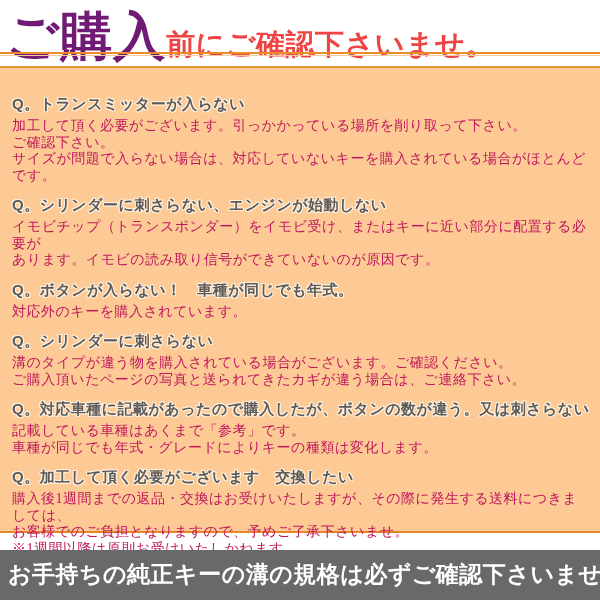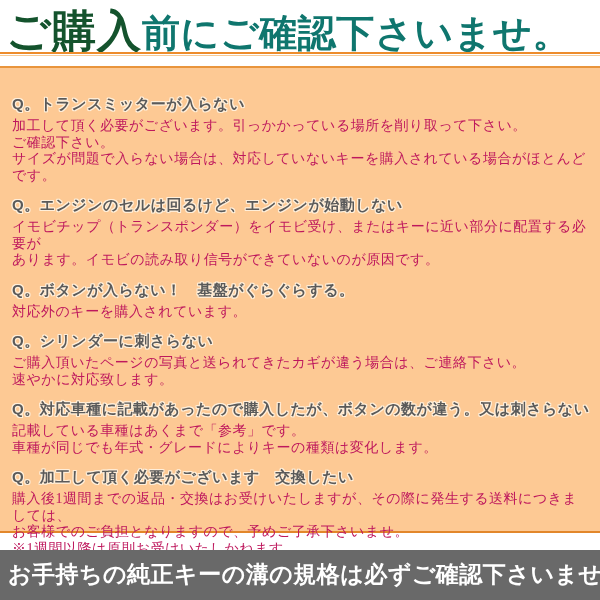--- a/index.html
+++ b/index.html
@@ -14,30 +14,30 @@
     font-family: "Liberation Serif", serif;
   }
 
   
   .hdr {
     height: 50px;
     padding: 2px 0 0 6px;
     white-space: nowrap;
   }
   .hdr .hl {
-    font-size: 44px;
+    font-size: 52px;
     font-weight: bold;
-    color: #14532d;
+    color: #701a75;
     letter-spacing: 1px;
     vertical-align: baseline;
   }
   .hdr .rest {
-    font-size: 38px;
+    font-size: 29px;
     font-weight: 600;
-    color: #0f766e;
+    color: #ef4444;
     letter-spacing: 0.5px;
   }
   .rule-main { height: 2px; background: #ED8C2B; }
   .rule-sub  { height: 1px; background: #F7CB97; margin-top: 1px; }
   .gap-top   { height: 10px; }
 
   
   .panel {
     box-sizing: border-box;
     height: 467px;
@@ -97,34 +97,34 @@
   <div class="panel">
 
     <div class="faq-item">
       <h2>Q。トランスミッターが入らない</h2>
       <p class="line">加工して頂く必要がございます。引っかかっている場所を削り取って下さい。</p>
       <p class="line">ご確認下さい。</p>
       <p class="line">サイズが問題で入らない場合は、対応していないキーを購入されている場合がほとんどです。</p>
     </div>
 
     <div class="faq-item">
-      <h2>Q。エンジンのセルは回るけど、エンジンが始動しない</h2>
+      <h2>Q。シリンダーに刺さらない、エンジンが始動しない</h2>
       <p class="line">イモビチップ（トランスポンダー）をイモビ受け、またはキーに近い部分に配置する必要が</p>
       <p class="line">あります。イモビの読み取り信号ができていないのが原因です。</p>
     </div>
 
     <div class="faq-item">
-      <h2>Q。ボタンが入らない！　基盤がぐらぐらする。</h2>
+      <h2>Q。ボタンが入らない！　車種が同じでも年式。</h2>
       <p class="line">対応外のキーを購入されています。</p>
     </div>
 
     <div class="faq-item">
       <h2>Q。シリンダーに刺さらない</h2>
+      <p class="line">溝のタイプが違う物を購入されている場合がございます。ご確認ください。</p>
       <p class="line">ご購入頂いたページの写真と送られてきたカギが違う場合は、ご連絡下さい。</p>
-      <p class="line">速やかに対応致します。</p>
     </div>
 
     <div class="faq-item">
       <h2>Q。対応車種に記載があったので購入したが、ボタンの数が違う。又は刺さらない</h2>
       <p class="line">記載している車種はあくまで「参考」です。</p>
       <p class="line">車種が同じでも年式・グレードによりキーの種類は変化します。</p>
     </div>
 
     <div class="faq-item">
       <h2>Q。加工して頂く必要がございます　交換したい</h2>

